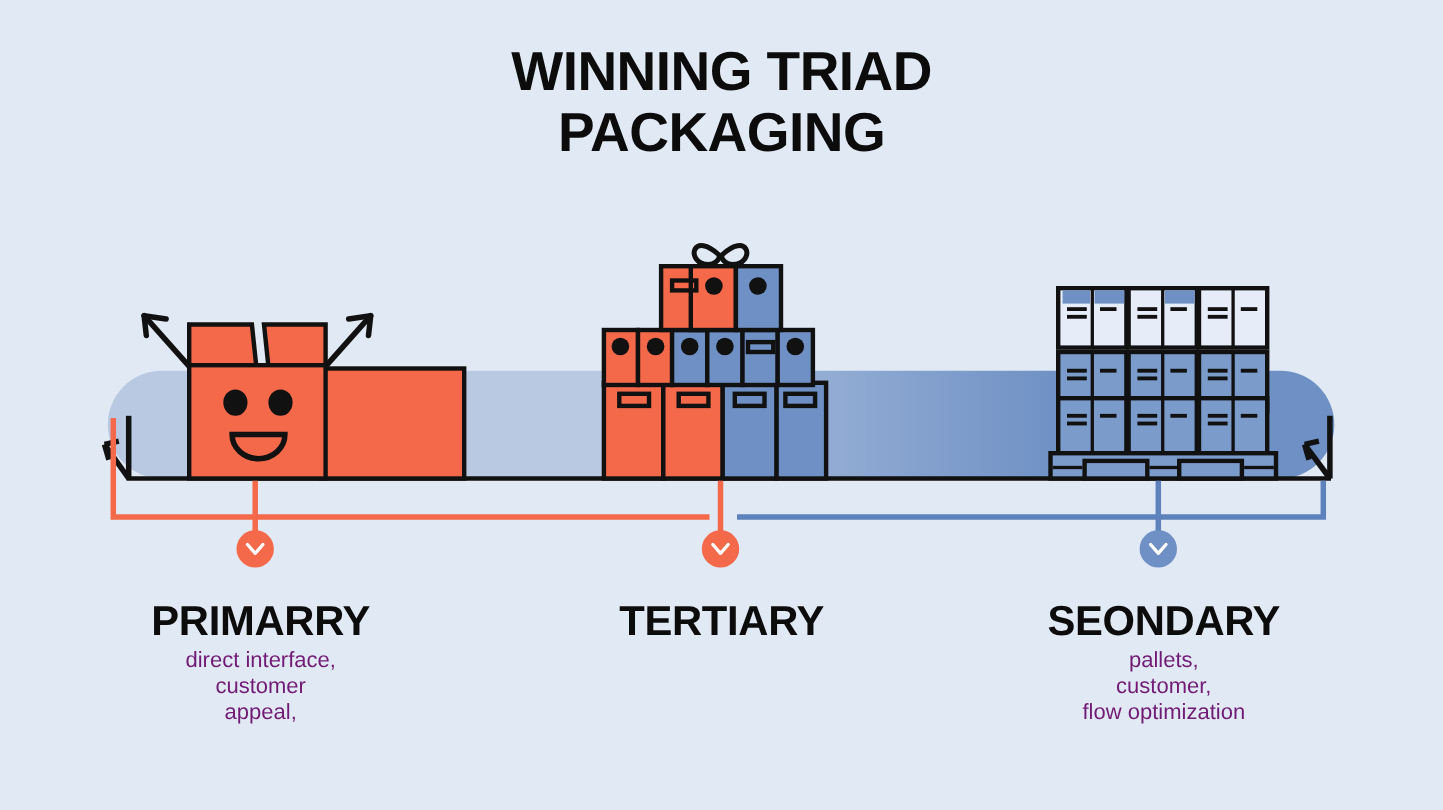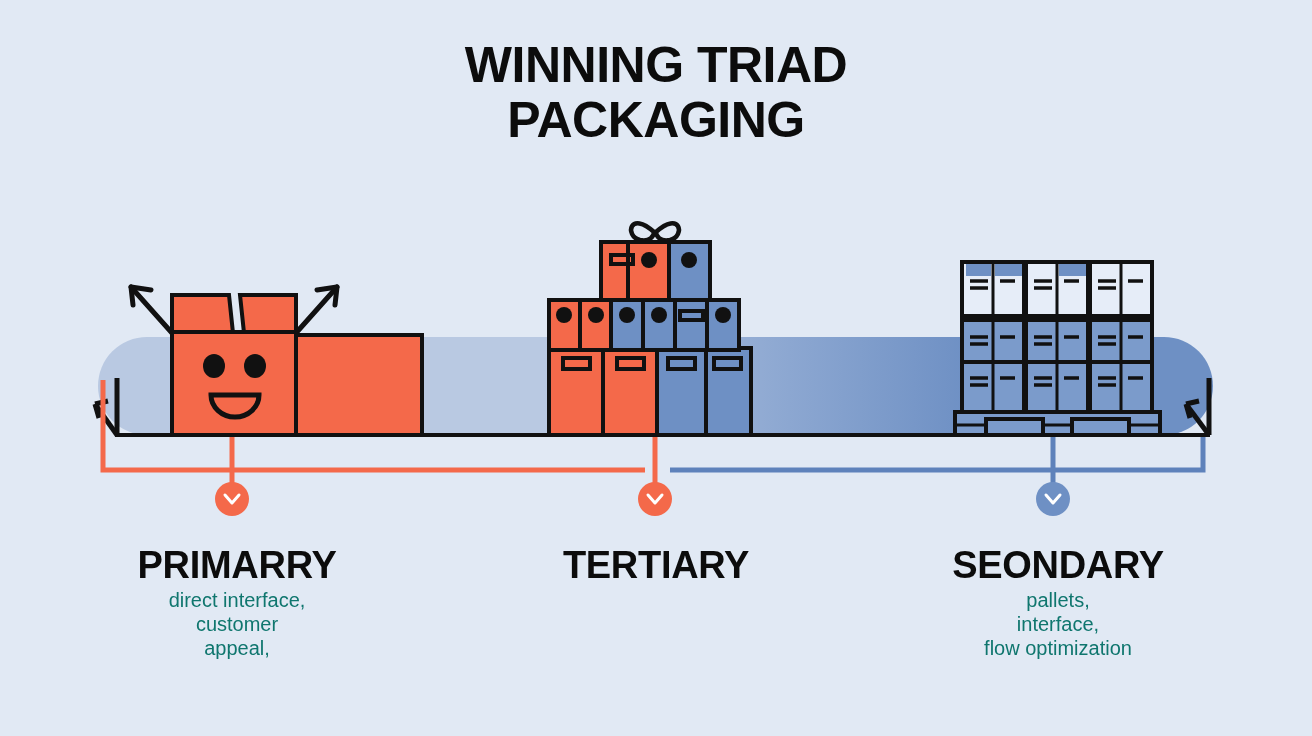--- a/index.html
+++ b/index.html
@@ -23,21 +23,21 @@
     white-space:pre-line;
   }
   .cols{position:absolute;left:0;top:548px;width:1312px;height:140px;}
   .col{position:absolute;top:0;text-align:center;}
   .col .hd{
     font-weight:bold;font-size:38px;line-height:34px;color:#0c0c0c;
     letter-spacing:-0.3px;
     text-align:center;
   }
   .col .bd{
-    margin-top:6px;font-size:20px;line-height:24px;color:#0f766e;
+    margin-top:6px;font-size:20px;line-height:24px;color:#701a75;
     white-space:pre-line;
   }
   #c1{left:96px;width:282px;}
   #c2{left:516px;width:280px;}
   #c3{left:918px;width:280px;}
   svg{display:block;}
 </style>
 </head>
 <body>
 
@@ -255,18 +255,18 @@
 appeal,</div>
     </div>
 
     <div class="col" id="c2">
       <div class="hd">TERTIARY</div>
     </div>
 
     <div class="col" id="c3">
       <div class="hd">SEONDARY</div>
       <div class="bd">pallets,
-interface,
+customer,
 flow optimization</div>
     </div>
   </div>
 
 </div>
 
 </body></html>

